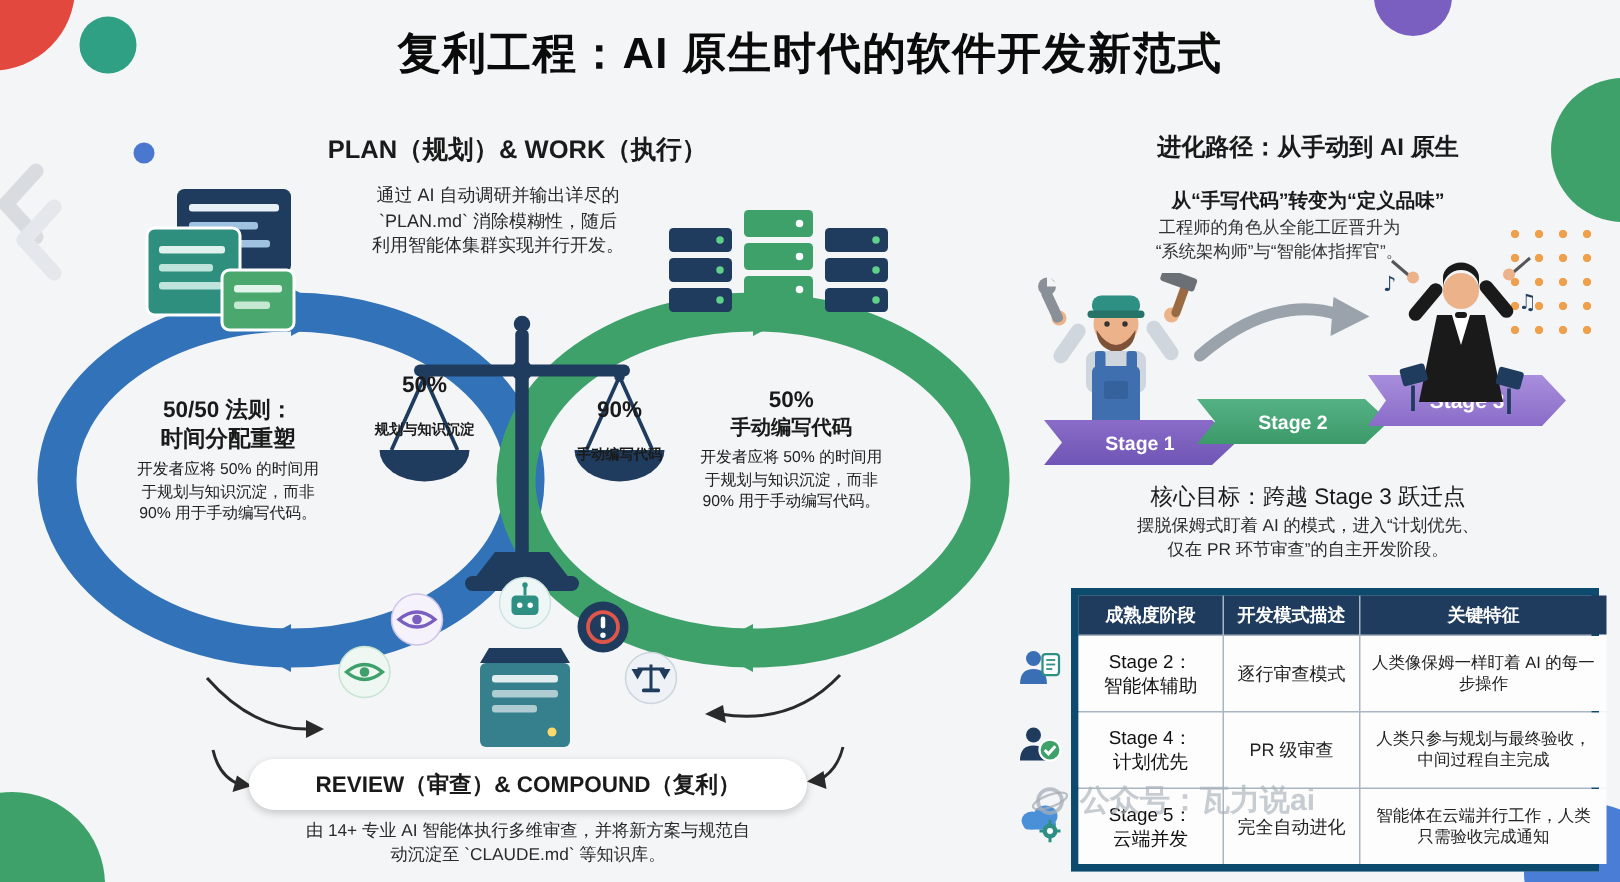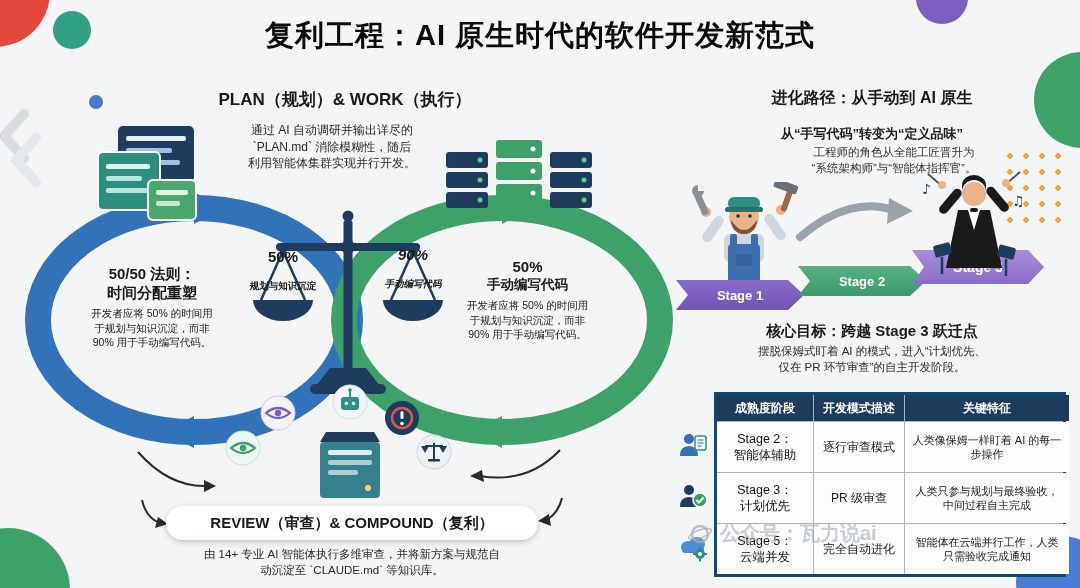--- a/index.html
+++ b/index.html
@@ -27,43 +27,43 @@
 
   .loopR { left:450px; top:258px; width:155px; text-align:center; z-index:3; }
   .loopR .p { font-size:15px; font-weight:bold; }
   .loopR .h { font-size:13.5px; font-weight:bold; margin-top:1px; }
   .loopR .b { margin-top:4px; font-size:10.5px; line-height:14.5px; color:#222; }
 
   .scaleLbl { width:90px; text-align:center; z-index:3; }
   .scaleLbl .p { font-size:15px; font-weight:bold; }
   .scaleLbl .l { font-size:9.5px; font-weight:bold; margin-top:15px; }
   .scaleL { left:238px; top:248px; }
-  .scaleR { left:368px; top:246px;font-style:italic; }
+  .scaleR { left:368px; top:265px; }
 
   .review-pill { left:166px; top:506px; width:372px; height:34px; background:#ffffff; border-radius:18px;
     box-shadow:0 2px 6px rgba(0,0,0,.2); display:flex; align-items:center; justify-content:center;
     font-size:15px; font-weight:bold; z-index:4; }
   .review-desc { left:118px; top:547px; width:468px; text-align:center; font-size:11.5px; line-height:15.5px; color:#2a2a2a; z-index:4; }
 
   
   .evo-heading { left:690px; top:88px; width:364px; text-align:center; font-size:16px; font-weight:bold; z-index:3; }
   .evo-lead { left:690px; top:125px; width:364px; text-align:center; font-size:13px; font-weight:bold; z-index:3; }
-  .evo-body { left:712px; top:145px; width:364px; text-align:center; font-size:11.5px; line-height:15.5px; color:#333; z-index:3; }
+  .evo-body { left:671px; top:145px; width:364px; text-align:center; font-size:11.5px; line-height:15.5px; color:#333; z-index:3; }
 
   .stage { position:absolute; color:#fff; font-weight:bold; display:flex; align-items:center; justify-content:center;
     clip-path:polygon(0 0, calc(100% - 16px) 0, 100% 50%, calc(100% - 16px) 100%, 0 100%, 12px 50%); z-index:2; }
-  .stage1 { left:676px; top:280px; width:128px; height:30px; font-size:13px; background:linear-gradient(180deg,#8a6cc8,#6f55b5); }
+  .stage1 { left:696px; top:280px; width:128px; height:30px; font-size:13px; background:linear-gradient(180deg,#8a6cc8,#6f55b5); }
   .stage2 { left:798px; top:266px; width:128px; height:30px; font-size:13px; background:linear-gradient(180deg,#54b184,#3c9a69); }
   .stage3 { left:912px; top:250px; width:132px; height:34px; font-size:14px; background:linear-gradient(180deg,#a88edd,#8a6cc8); }
 
-  .core-heading { left:690px; top:322px; width:364px; text-align:center; font-size:15px; font-weight:bold; z-index:3; }
+  .core-heading { left:690px; top:322px; width:364px; text-align:center; font-size:15px; font-weight:normal; z-index:3; }
   .core-body { left:680px; top:344px; width:384px; text-align:center; font-size:11.5px; line-height:15.5px; color:#2a2a2a; z-index:3; }
 
   .mtable { left:714px; top:392px; width:352px; display:grid;
-    grid-template-columns:96px 90px 164px; gap:1px; background:#a9b6c1; border:3px solid #0c4a6e; z-index:2; }
+    grid-template-columns:96px 90px 164px; gap:1px; background:#a9b6c1; border:5px solid #0c4a6e; z-index:2; }
   .mtable .h { background:#1f3c5e; color:#fff; font-size:12px; font-weight:bold; height:26px;
     display:flex; align-items:center; justify-content:center; }
   .mtable .cell { background:#fdfdfd; height:50px; display:flex; align-items:center; justify-content:center;
     text-align:center; padding:3px 6px; }
   .stage-cell { font-weight:normal; font-size:12.5px; white-space:pre-line; line-height:16px; color:#111; }
   .mode-cell { font-size:12px; color:#222; }
   .feat-cell { font-size:11px; line-height:14.5px; text-align:left; justify-content:flex-start; color:#222; }
 
   .row-icon { position:absolute; left:678px; z-index:3; }
   .row-icon.r1 { top:430px; } .row-icon.r2 { top:481px; } .row-icon.r3 { top:532px; }
@@ -323,21 +323,21 @@
 <div class="abs mtable">
   <div class="h">成熟度阶段</div>
   <div class="h">开发模式描述</div>
   <div class="h">关键特征</div>
 
   <div class="cell stage-cell">Stage 2：
 智能体辅助</div>
   <div class="cell mode-cell">逐行审查模式</div>
   <div class="cell feat-cell">人类像保姆一样盯着 AI 的每一步操作</div>
 
-  <div class="cell stage-cell">Stage 3：
+  <div class="cell stage-cell">Stage 4：
 计划优先</div>
   <div class="cell mode-cell">PR 级审查</div>
   <div class="cell feat-cell">人类只参与规划与最终验收，中间过程自主完成</div>
 
   <div class="cell stage-cell">Stage 5：
 云端并发</div>
   <div class="cell mode-cell">完全自动进化</div>
   <div class="cell feat-cell">智能体在云端并行工作，人类只需验收完成通知</div>
 </div>
 

